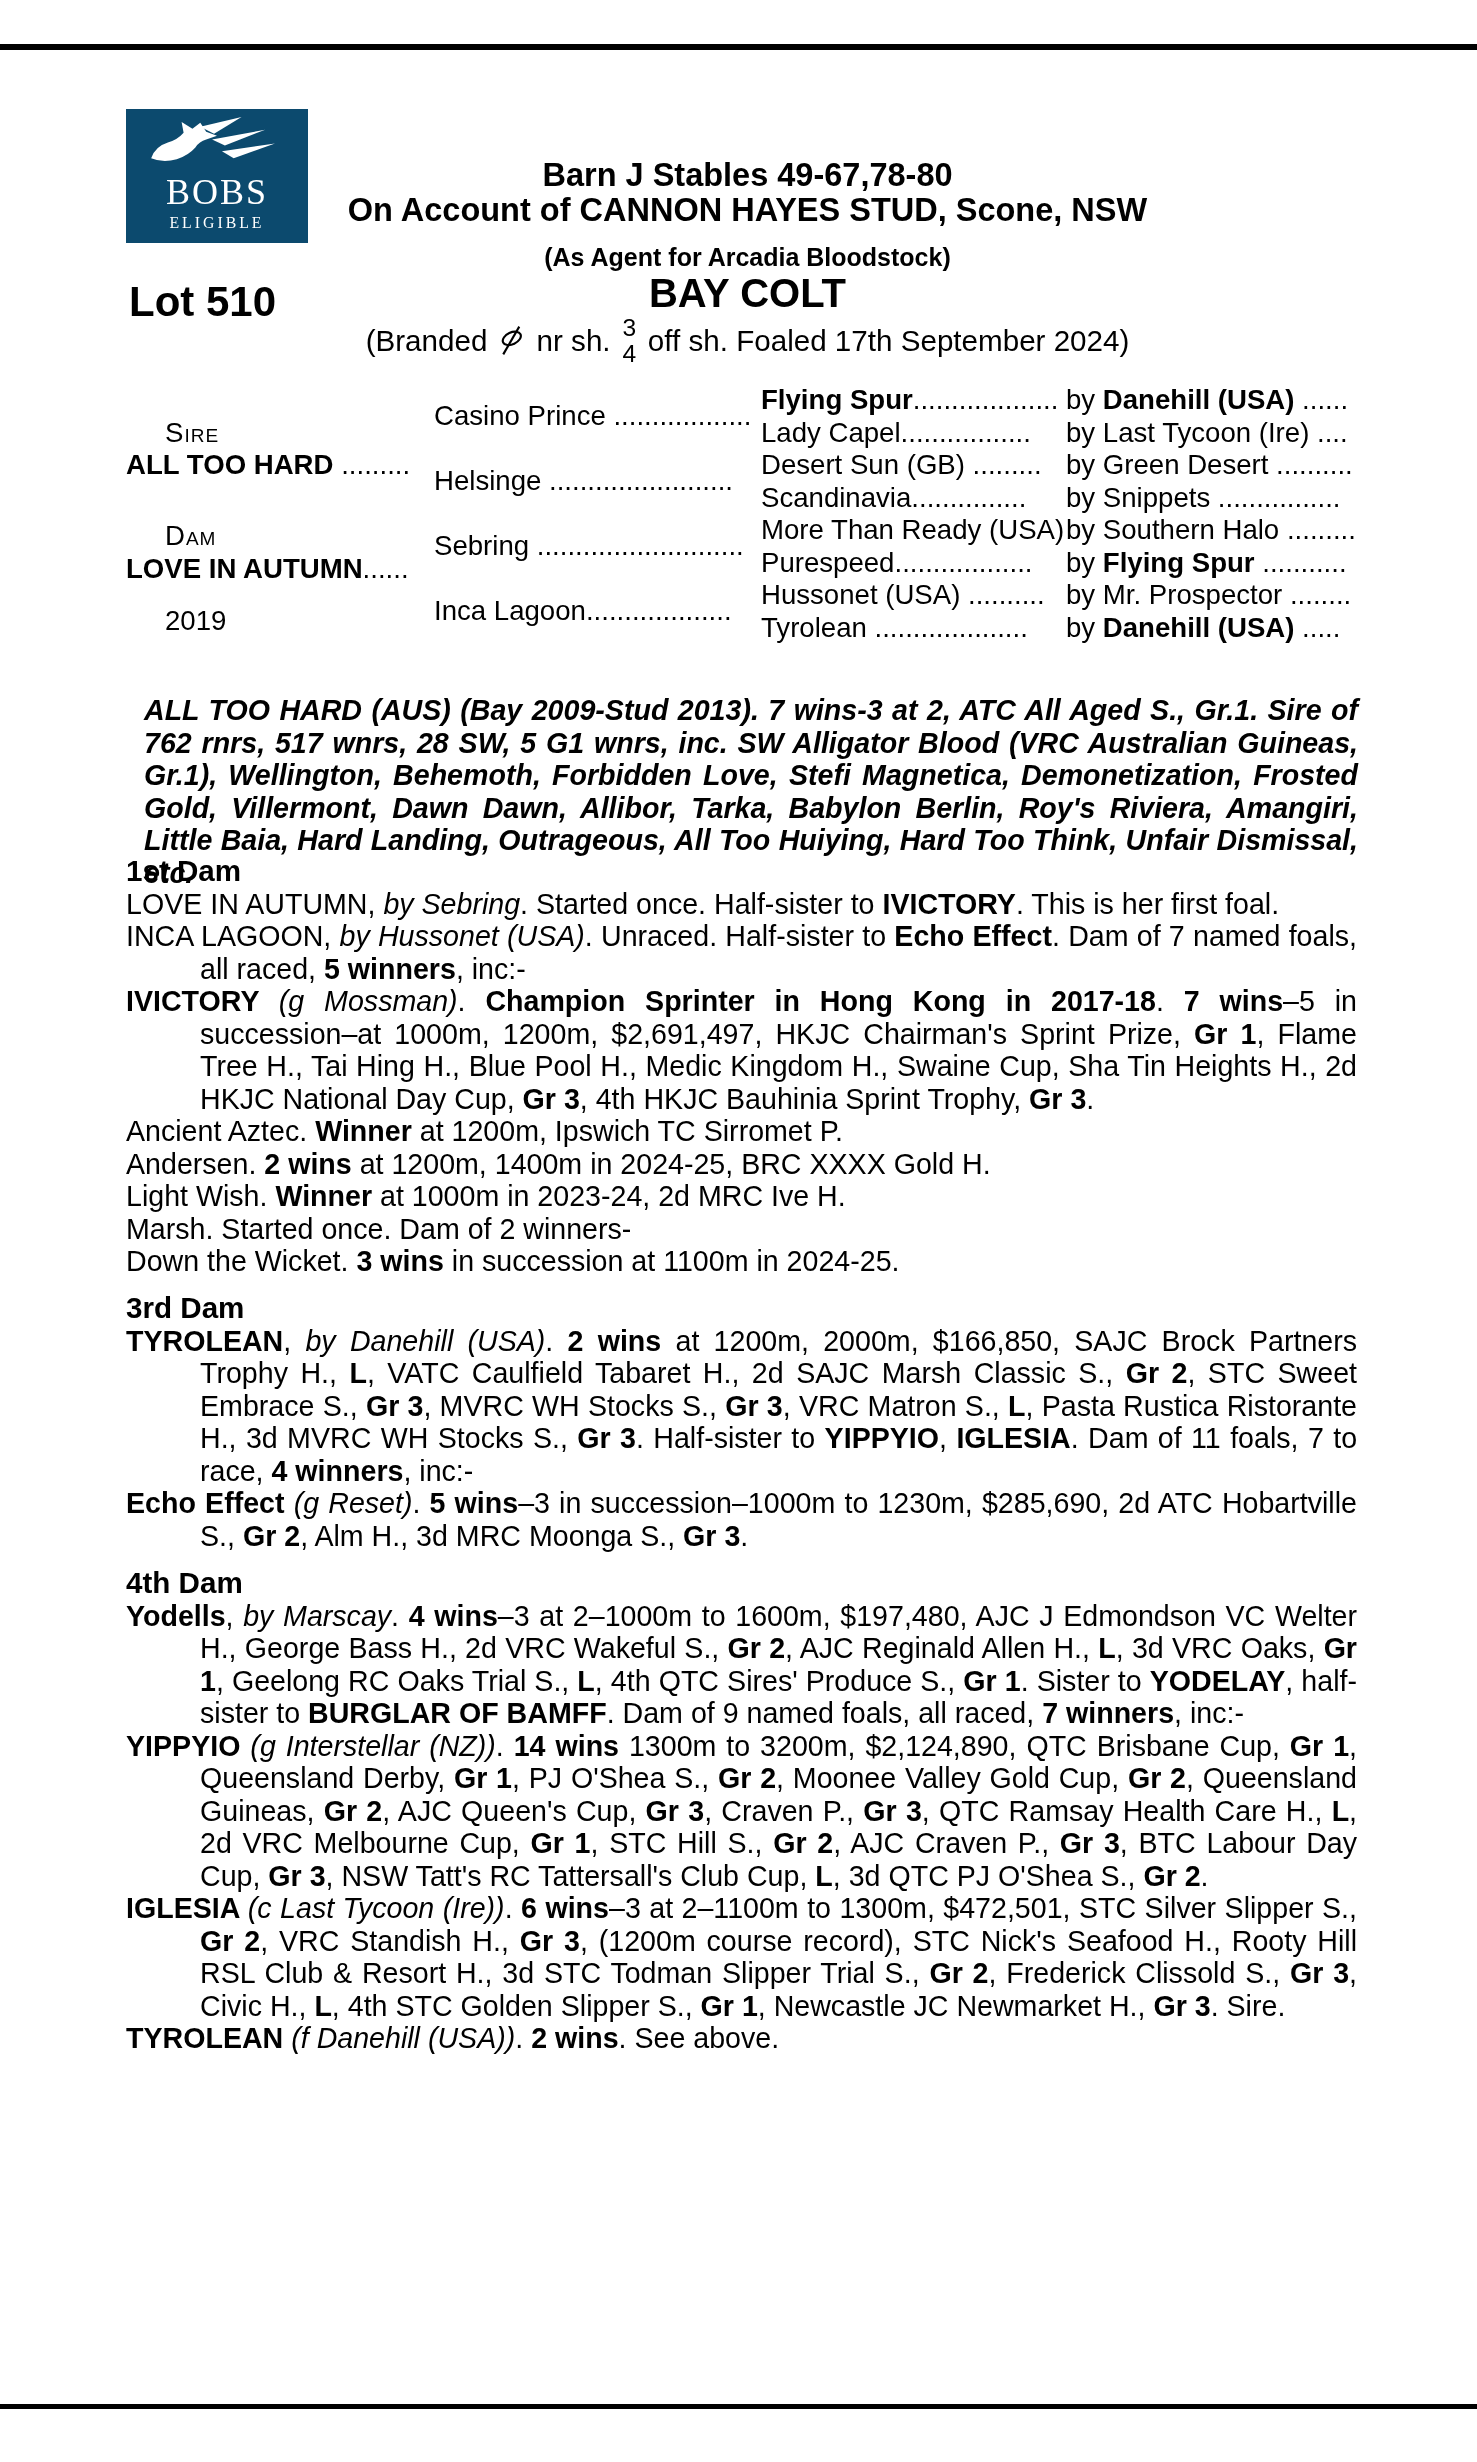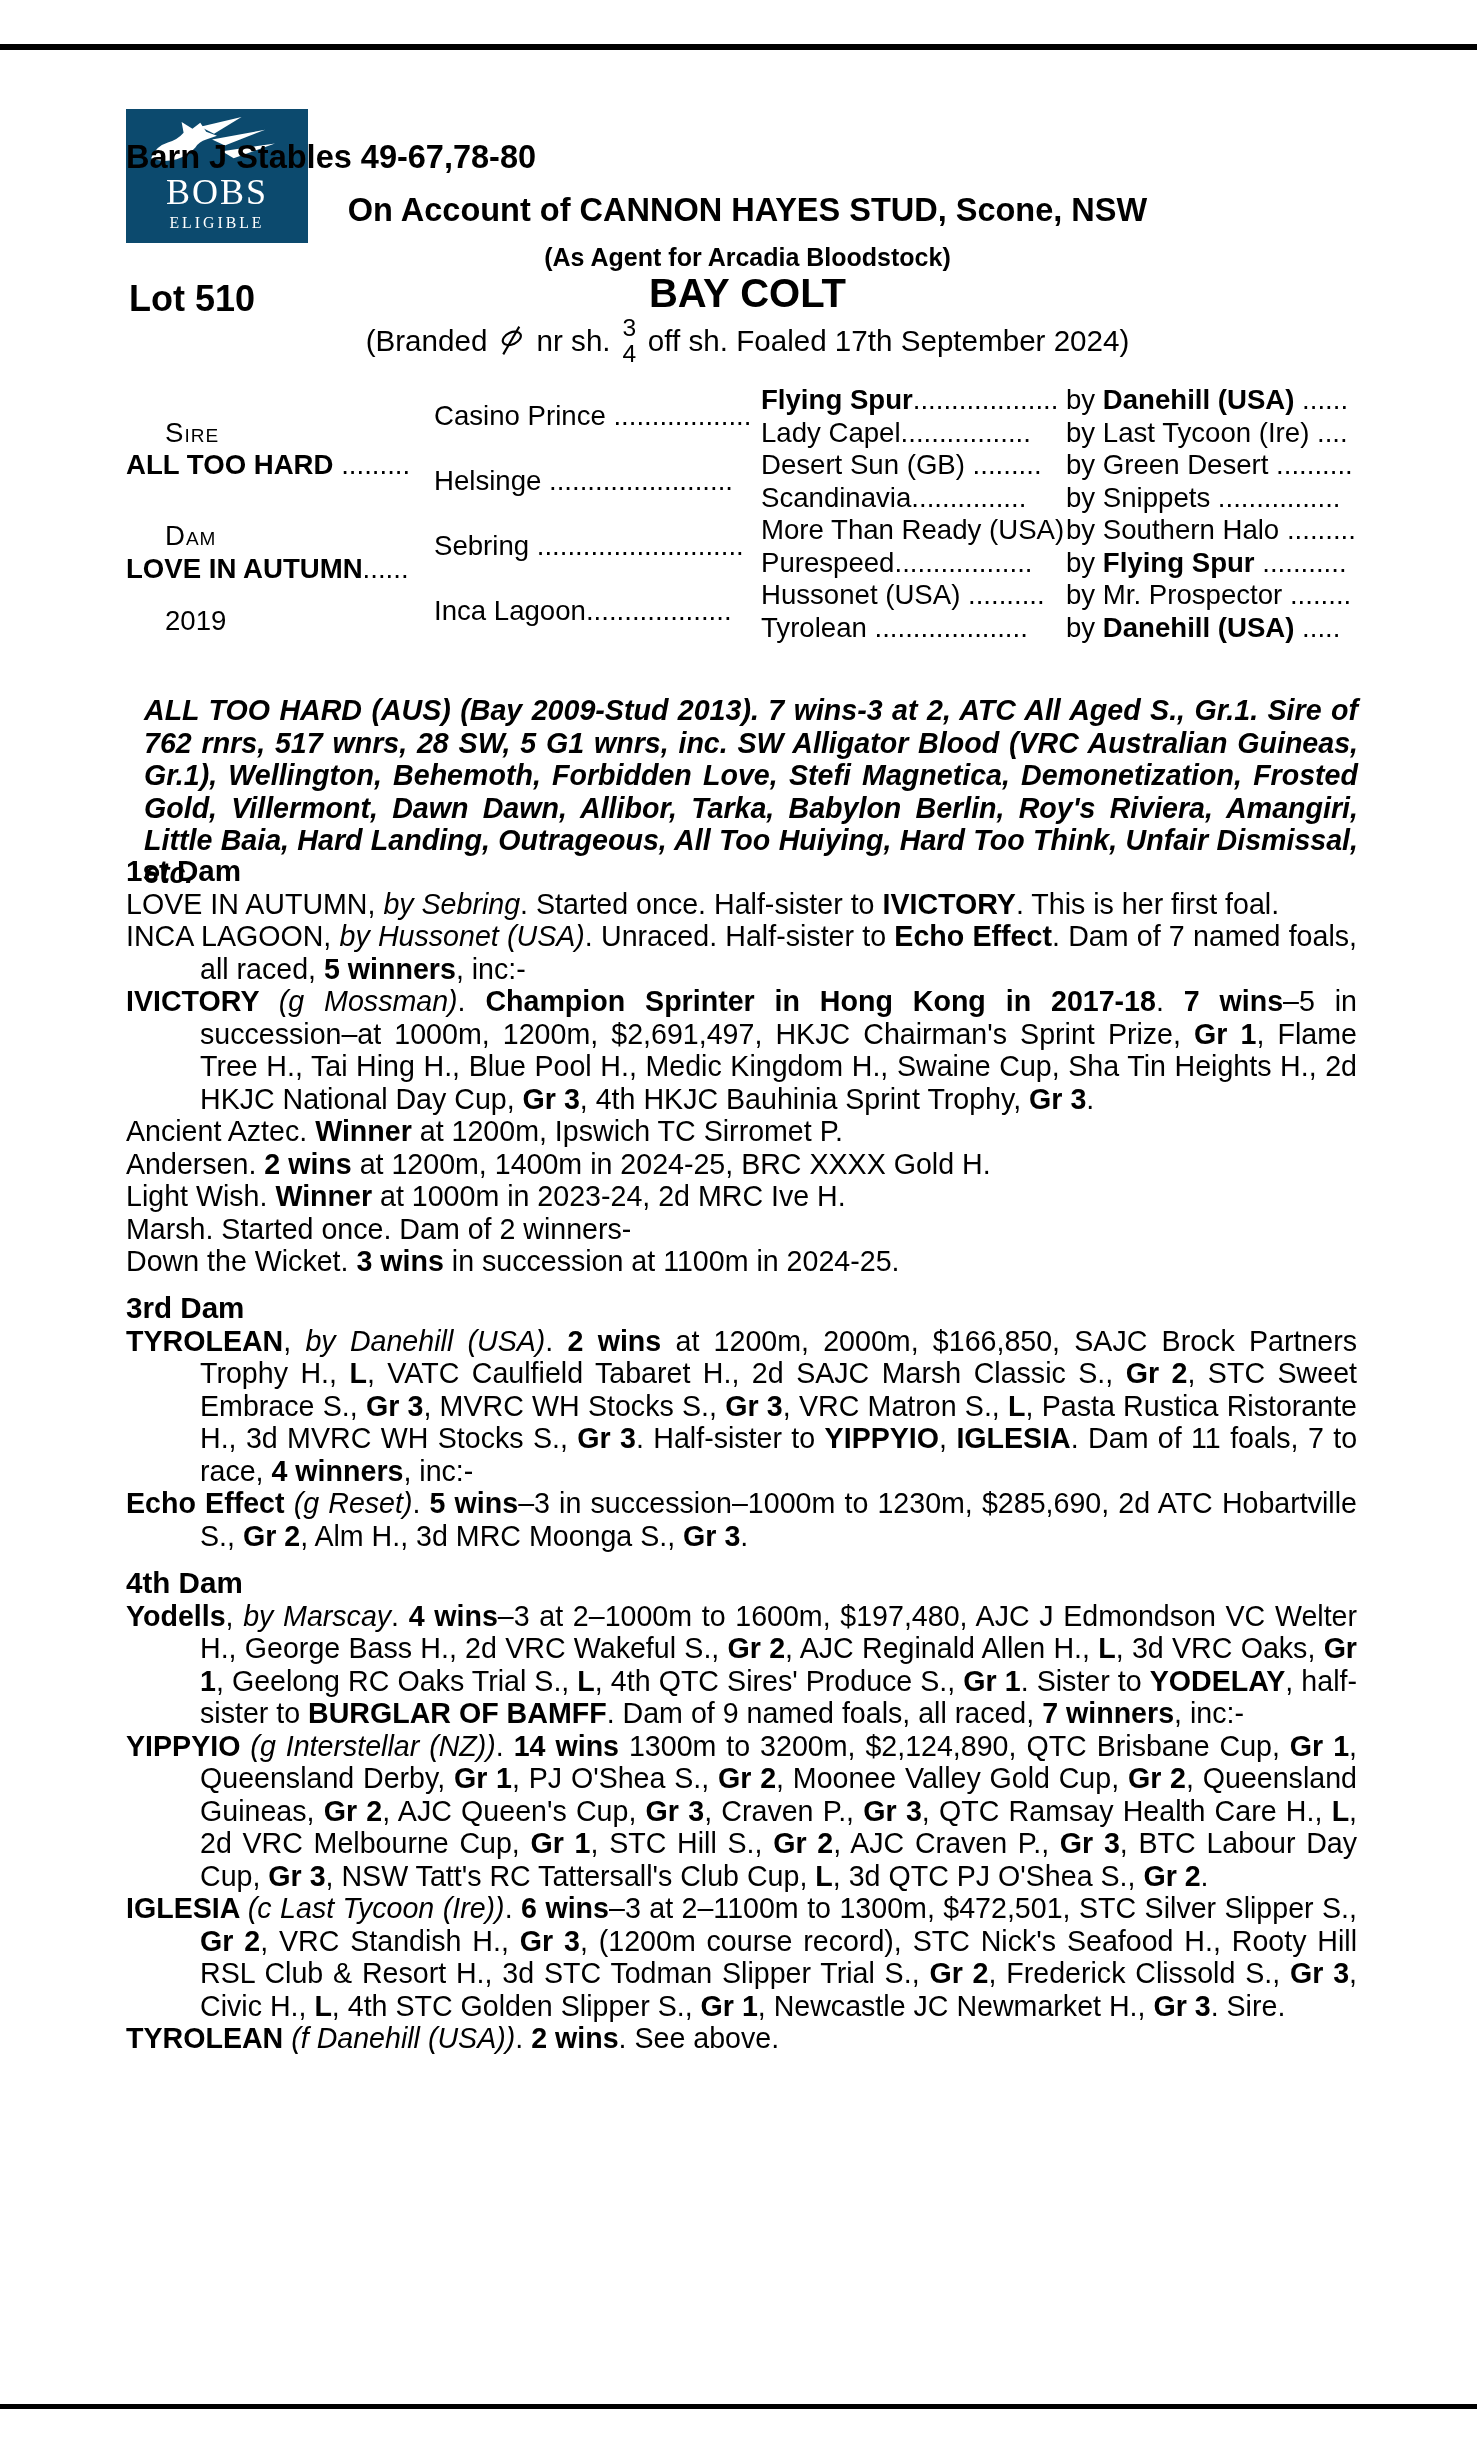--- a/index.html
+++ b/index.html
@@ -13,28 +13,28 @@
 
   
   .logo{position:absolute;left:126px;top:109px;width:182px;height:134px;background:#0c4a6e;
         color:#fff;display:flex;flex-direction:column;align-items:center;
         font-family:"Liberation Serif", serif;}
   .logo svg{margin-top:5.9px;}
   .logo-bobs{font-size:36px;line-height:1;letter-spacing:2px;margin-top:2px;}
   .logo-eligible{font-size:15.8px;letter-spacing:3px;margin-top:3.9px;}
 
   
-  .hdr-barn{position:absolute;top:140px;left:126px;width:1243px;text-align:left;
+  .hdr-barn{position:absolute;top:158px;left:126px;width:1243px;text-align:center;
             font-weight:bold;font-size:32.5px;line-height:35px;}
   .hdr-account{position:absolute;top:193px;left:126px;width:1243px;text-align:center;
                font-weight:bold;font-size:32.5px;line-height:35px;}
   .hdr-agent{position:absolute;top:240px;left:126px;width:1243px;text-align:center;
              font-weight:bold;font-size:25px;line-height:35px;}
 
-  .lot-number{position:absolute;top:278px;left:129px;font-weight:bold;font-size:36px;}
+  .lot-number{position:absolute;top:278px;left:129px;font-weight:bold;font-size:42px;}
   .page-title{position:absolute;top:271px;left:126px;width:1243px;text-align:center;
               font-weight:bold;font-size:40px;}
 
   .branding{position:absolute;top:315px;left:126px;width:1243px;font-size:29.6px;
             display:flex;justify-content:center;align-items:center;gap:11.8px;}
   .frac{display:inline-flex;flex-direction:column;align-items:center;font-size:24.6px;
         line-height:25.6px;}
 
   
   .ped{position:absolute;top:384px;left:126px;display:grid;

